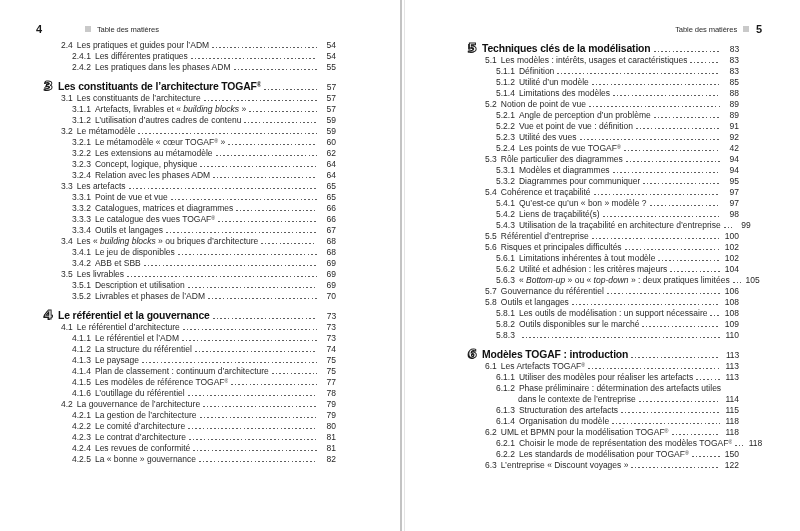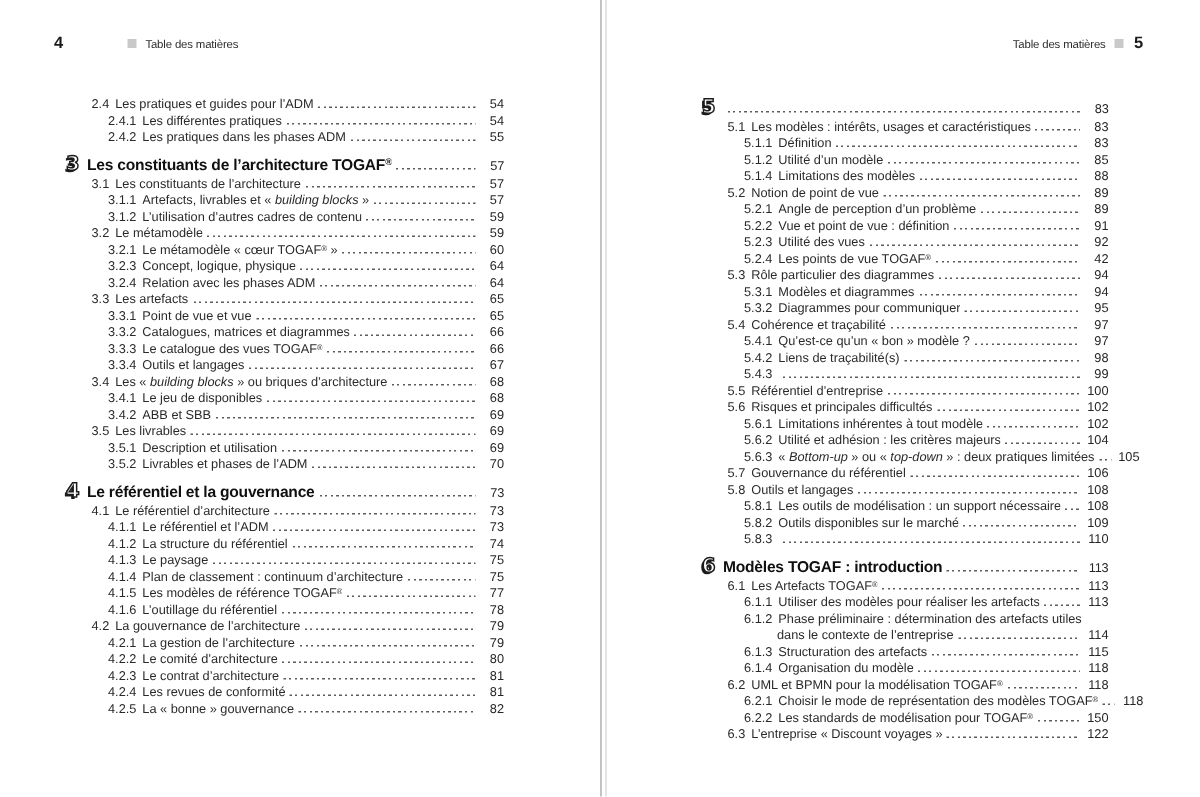--- a/index.html
+++ b/index.html
@@ -19,21 +19,21 @@
   
   .hdr{position:absolute;top:23px;display:flex;align-items:center;height:12px}
   .left .hdr{left:36px}
   .right .hdr{right:38px}
   .hdr .pgnum{font-size:11px;font-weight:bold;color:#1a1a1a;letter-spacing:-0.2px}
   .hdr .hsq{width:6px;height:6px;background:#c9c9c9;display:inline-block}
   .left .hdr .hsq{margin-left:43px;margin-right:6px}
   .right .hdr .hsq{margin-left:6px;margin-right:7px}
   .hdr .htitle{font-size:7.6px;color:#2b2b2b;letter-spacing:-0.1px}
   
-  .entries{position:absolute;top:64px}
+  .entries{position:absolute;top:40px}
   .left .entries{left:44px;width:292px}
   .right .entries{left:68px;width:271px}
   .row{
     display:flex;align-items:baseline;white-space:nowrap;
     height:11px;line-height:11px;font-size:8.5px;color:#2a2a2a;
   }
   .row .num{flex:none;margin-right:4px}
   .row .lbl{flex:none;overflow:hidden}
   .row .lbl em{}
   .row sup{font-size:0.62em;position:relative;top:-0.45em;vertical-align:baseline}
@@ -118,20 +118,26 @@
           <span class="leader"></span>
           <span class="pg">59</span>
         </div>
         <div class="row lv2">
           <span class="num">3.2.1</span>
           <span class="lbl">Le métamodèle « cœur TOGAF<sup>®</sup> »</span>
           <span class="leader"></span>
           <span class="pg">60</span>
         </div>
         <div class="row lv2">
+          <span class="num">3.2.2</span>
+          <span class="lbl">Les extensions au métamodèle</span>
+          <span class="leader"></span>
+          <span class="pg">62</span>
+        </div>
+        <div class="row lv2">
           <span class="num">3.2.3</span>
           <span class="lbl">Concept, logique, physique</span>
           <span class="leader"></span>
           <span class="pg">64</span>
         </div>
         <div class="row lv2">
           <span class="num">3.2.4</span>
           <span class="lbl">Relation avec les phases ADM</span>
           <span class="leader"></span>
           <span class="pg">64</span>
@@ -293,20 +299,21 @@
 
   <div class="page right">
     <div class="hdr">
       <span class="htitle">Table des matières</span>
       <span class="hsq"></span>
       <span class="pgnum">5</span>
     </div>
     <div class="entries" id="right-entries">
         <div class="row chapter">
           <span class="glyph">5</span>
+          <span class="lbl">Techniques clés de la modélisation</span>
           <span class="leader"></span>
           <span class="pg">83</span>
         </div>
         <div class="row lv1">
           <span class="num">5.1</span>
           <span class="lbl">Les modèles : intérêts, usages et caractéristiques</span>
           <span class="leader"></span>
           <span class="pg">83</span>
         </div>
         <div class="row lv2">
@@ -388,20 +395,21 @@
           <span class="pg">97</span>
         </div>
         <div class="row lv2">
           <span class="num">5.4.2</span>
           <span class="lbl">Liens de traçabilité(s)</span>
           <span class="leader"></span>
           <span class="pg">98</span>
         </div>
         <div class="row lv2">
           <span class="num">5.4.3</span>
+          <span class="lbl">Utilisation de la traçabilité en architecture d’entreprise</span>
           <span class="leader"></span>
           <span class="pg">99</span>
         </div>
         <div class="row lv1">
           <span class="num">5.5</span>
           <span class="lbl">Référentiel d’entreprise</span>
           <span class="leader"></span>
           <span class="pg">100</span>
         </div>
         <div class="row lv1">

